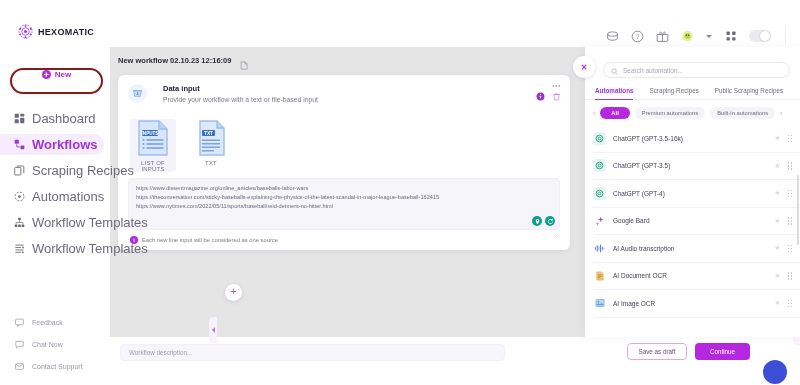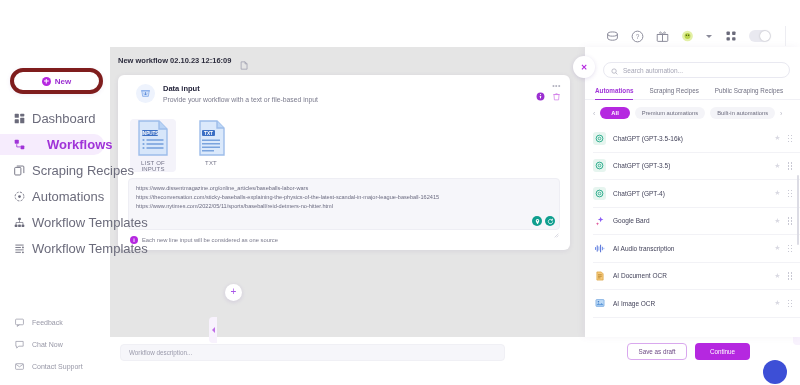--- a/index.html
+++ b/index.html
@@ -15,39 +15,39 @@
   .sidebar {
     position: absolute; left: 0; top: 0; width: 110px; height: 385px;
     background: #ffffff; z-index: 5;
   }
   .logo-row { display: flex; align-items: center; gap: 5px; padding: 24px 0 0 18px; }
   .logo-mark { width: 15px; height: 15px; position: relative; }
   .logo-text { font-size: 9px; font-weight: bold; letter-spacing: .3px; color: #1b1b2f; }
 
   .new-btn {
     position: absolute; left: 10px; top: 68px; width: 93px; height: 26px;
-    border: 4px solid #7f1d1d; border-radius: 14px; background: #fff;
-    display: flex; align-items: center; justify-content: center; gap: 4px;
+    border: 2px solid #7f1d1d; border-radius: 14px; background: #fff;
+    display: flex; align-items: flex-start; justify-content: center; gap: 4px;
     box-shadow: 0 1px 4px rgba(120,80,180,.10); cursor: pointer;
   }
   .new-btn .lbl { font-size: 8px; font-weight: bold; color: #9b2fd1; }
   .plus-circ { width: 9px; height: 9px; border-radius: 50%; background: #b528e0;
     display:flex; align-items:center; justify-content:center; }
   .plus-circ:before { content:""; width:5px; height:5px; background:#fff;
     clip-path: polygon(40% 0,60% 0,60% 40%,100% 40%,100% 60%,60% 60%,60% 100%,40% 100%,40% 60%,0 60%,0 40%,40% 40%); }
 
   .nav { position: absolute; left: 0; top: 108px; width: 110px; }
   .nav-item {
     display: flex; align-items: center; gap: 7px; height: 21px;
     padding-left: 14px; margin-bottom: 5px; cursor: pointer; position: relative;
   }
   .nav-item .ic { width: 11px; height: 11px; flex: 0 0 11px; display:flex; align-items:center; justify-content:center; }
   .nav-item .lbl { font-size: 13px; color: #6b6b7b; white-space: nowrap; }
   .nav-item.active { background: #f6ecfd; border-radius: 0 10px 10px 0; margin-right: 6px; }
-  .nav-item.active .lbl { color: #a033d8; font-weight: bold; margin-left: 15px; }
+  .nav-item.active .lbl { color: #a033d8; font-weight: bold; }
 
   .footer-nav { position: absolute; left: 0; top: 313px; width: 110px; }
   .footer-nav .nav-item { height: 18px; margin-bottom: 4px; }
   .footer-nav .lbl { font-size: 7px; color: #9797a6; }
 
   
   .topbar { position: absolute; right: 14px; top: 26px; display: flex; align-items: center; gap: 12px; z-index: 6;}
   .tb-ic { width: 13px; height: 13px; display:flex;align-items:center;justify-content:center; cursor:pointer; }
   .chev { width:0;height:0;border-left:3px solid transparent;border-right:3px solid transparent;border-top:3.5px solid #8a8a99;cursor:pointer;}
   .toggle { width: 22px; height: 12px; border-radius: 6px; background: #e9e9f0; position: relative; cursor: pointer; }
@@ -62,21 +62,21 @@
   }
   .wf-title-row { display:flex; align-items:center; gap:9px; padding: 9px 0 0 8px; }
   .wf-title { font-size: 7.5px; font-weight: bold; color: #2c2c3d; }
   .copy-ic { width: 9px; height: 9px; cursor:pointer; }
 
   .card {
     position: absolute; left: 8px; top: 28px; width: 452px; background:#fff;
     border-radius: 6px; box-shadow: 0 1px 5px rgba(90,70,140,.10);
     padding-bottom: 6px;
   }
-  .card-head { display:flex; align-items:flex-end; gap:8px; padding: 9px 10px 7px 18px; position:relative; }
+  .card-head { display:flex; align-items:flex-end; gap:16px; padding: 9px 10px 7px 10px; position:relative; }
   .card-icon {
     width: 19px; height: 19px; border-radius: 50%; background:#eef3fd;
     display:flex;align-items:center;justify-content:center; flex:0 0 19px;
   }
   .card-title { font-size: 7.5px; font-weight: bold; color: #23233a; margin-bottom: 3px; }
   .card-sub { font-size: 6.8px; color: #7b7b8d; }
   .card-actions { position:absolute; right:9px; top:17px; display:flex; gap:7px; align-items:center;}
   .dots-menu { position:absolute; right:9px; top:7px; font-size:7px; color:#b3b3c0; letter-spacing:.5px; cursor:pointer;}
   .act-ic { width:9px;height:9px;cursor:pointer;display:flex;align-items:center;justify-content:center;}
 
@@ -185,20 +185,36 @@
     border-radius:4px 0 0 4px; display:flex;align-items:center;justify-content:center;cursor:pointer;
   }
   .r-handle i { width:0;height:0;border-top:3px solid transparent;border-bottom:3px solid transparent;border-right:3px solid #c06fe8;}
 </style>
 </head>
 <body>
 
 <div class="app">
 
   <div class="sidebar">
+    <div class="logo-row">
+      <span class="logo-mark">
+        <svg width="15" height="15" viewBox="0 0 24 24">
+          <circle cx="12" cy="12" r="10.5" fill="none" stroke="#b528e0" stroke-width="1.4" stroke-dasharray="2.4 2"></circle>
+          <circle cx="12" cy="12" r="6" fill="none" stroke="#8e2fc9" stroke-width="1.2"></circle>
+          <circle cx="12" cy="12" r="2.4" fill="#b528e0"></circle>
+          <circle cx="12" cy="3" r="1.5" fill="#b528e0"></circle>
+            <circle cx="12" cy="21" r="1.5" fill="#b528e0"></circle>
+          <circle cx="3.6" cy="7.5" r="1.5" fill="#8e2fc9"></circle>
+            <circle cx="20.4" cy="7.5" r="1.5" fill="#8e2fc9"></circle>
+          <circle cx="3.6" cy="16.5" r="1.5" fill="#8e2fc9"></circle>
+            <circle cx="20.4" cy="16.5" r="1.5" fill="#8e2fc9"></circle>
+        </svg>
+      </span>
+      <span class="logo-text">HEXOMATIC</span>
+    </div>
 
     <div class="new-btn">
       <span class="plus-circ"></span>
       <span class="lbl">New</span>
     </div>
 
     <div class="nav">
       <div class="nav-item">
         <span class="ic">
           <svg width="11" height="11" viewBox="0 0 16 16">

